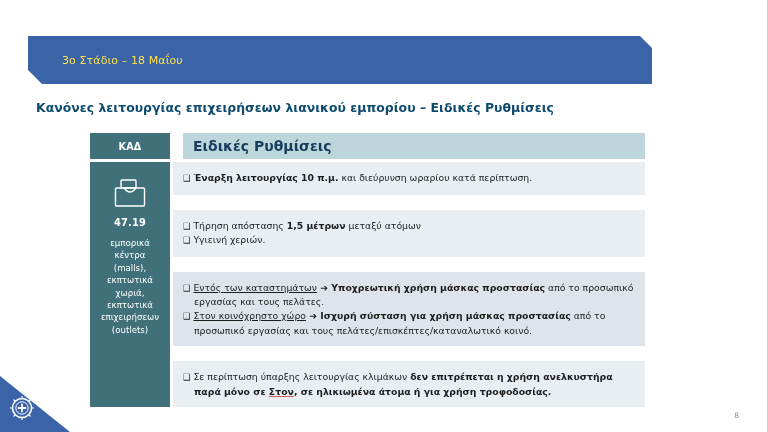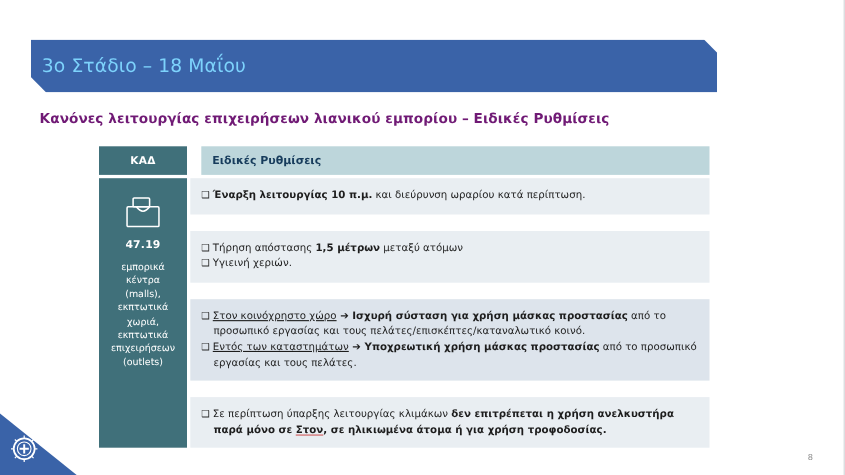--- a/index.html
+++ b/index.html
@@ -18,56 +18,56 @@
   }
   #title-banner-inner{
     position:absolute;
     left:28px;top:36px;
     width:624px;height:48px;
     background:#3a63a8;
     clip-path:polygon(0 0, 612px 0, 624px 12px, 624px 48px, 14px 48px, 0 34px);
     display:flex;align-items:center;
   }
   #title-text{
-    color:#7dd3fc;
-    font-size:17px;
+    color:#fde047;
+    font-size:11px;
     font-weight:400;
     letter-spacing:.1px;
-    padding-left:10px;
+    padding-left:34px;
     white-space:nowrap;
   }
 
   
   #subtitle{
     position:absolute;
     left:36px;top:100px;
     font-size:12.4px;
     font-weight:bold;
-    color:#701a75;
+    color:#0c4a6e;
     letter-spacing:.05px;
     white-space:nowrap;
   }
 
   
   #table{
     position:absolute;
     left:90px;top:133px;
     width:555px;
   }
   .thead{display:flex;gap:13px;height:26px;}
   .th-kad{
     width:80px;background:#40707a;
     display:flex;align-items:center;justify-content:center;
   }
   .th-kad span{color:#ffffff;font-size:9.6px;font-weight:bold;letter-spacing:.3px;}
   .th-rules{
     flex:1;background:#bdd6db;
     display:flex;align-items:center;
   }
-  .th-rules span{color:#173c5c;font-size:10px;font-weight:bold;padding-left:10px;}
+  .th-rules span{color:#173c5c;font-size:14px;font-weight:bold;padding-left:10px;}
 
   .tbody{display:flex;gap:3px;margin-top:3px;}
 
   
   .kad-cell{
     width:80px;background:#40707a;
     display:flex;flex-direction:column;align-items:center;
     padding-top:16px;box-sizing:border-box;
     color:#ffffff;
   }
@@ -150,22 +150,22 @@
 
       <div class="rules-col">
           <div class="rule-row">
             <span class="rule-line"><span class="chk">❑ </span><span class="b">Έναρξη λειτουργίας 10 π.μ.</span><span> και διεύρυνση ωραρίου κατά περίπτωση.</span></span>
           </div>
           <div class="rule-row">
             <span class="rule-line"><span class="chk">❑ </span><span>Τήρηση απόστασης </span><span class="b">1,5 μέτρων</span><span> μεταξύ ατόμων</span></span>
             <span class="rule-line"><span class="chk">❑ </span><span>Υγιεινή χεριών.</span></span>
           </div>
           <div class="rule-row tinted">
+            <span class="rule-line"><span class="chk">❑ </span><span class="u">Εντός  των καταστημάτων</span><span class="b"> ➔ </span><span class="b">Υποχρεωτική χρήση μάσκας προστασίας</span><span> από το προσωπικό εργασίας και τους πελάτες.</span></span>
             <span class="rule-line"><span class="chk">❑ </span><span class="u">Στον κοινόχρηστο χώρο</span><span class="b"> ➔ </span><span class="b">Ισχυρή σύσταση για χρήση μάσκας προστασίας</span><span> από το προσωπικό εργασίας και τους πελάτες/επισκέπτες/καταναλωτικό κοινό.</span></span>
-            <span class="rule-line"><span class="chk">❑ </span><span class="u">Εντός  των καταστημάτων</span><span class="b"> ➔ </span><span class="b">Υποχρεωτική χρήση μάσκας προστασίας</span><span> από το προσωπικό εργασίας και τους πελάτες.</span></span>
           </div>
           <div class="rule-row">
             <span class="rule-line"><span class="chk">❑ </span><span>Σε περίπτωση ύπαρξης λειτουργίας κλιμάκων </span><span class="b">δεν επιτρέπεται η χρήση ανελκυστήρα παρά μόνο σε </span><span class="b u-red">Στον</span><span class="b">, σε ηλικιωμένα άτομα ή για χρήση τροφοδοσίας.</span></span>
           </div>
         </div>
 
     </div>
   </div>
 
   <svg id="corner" viewBox="0 0 92 62">

